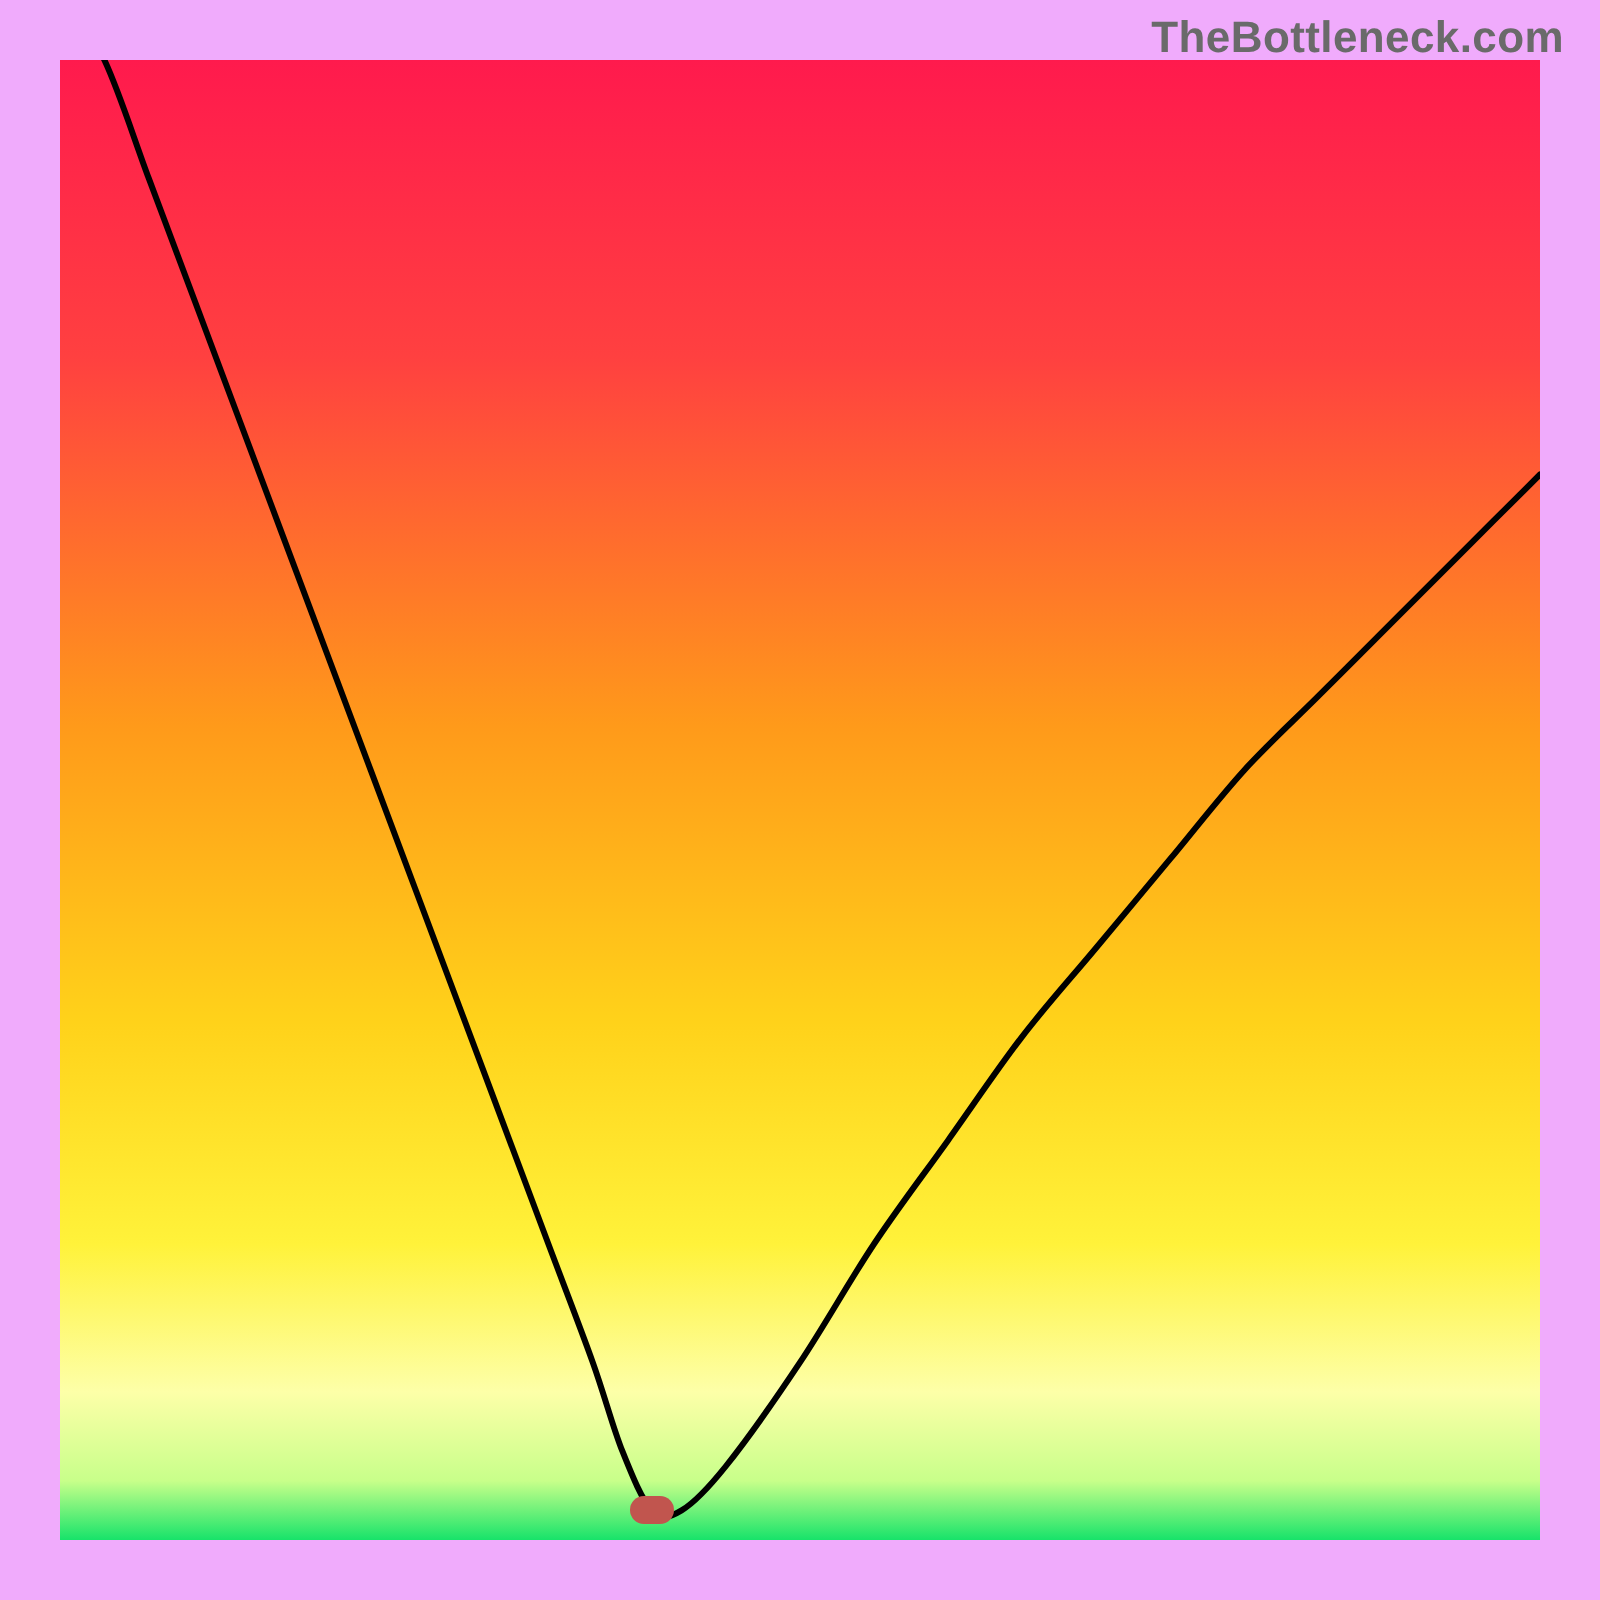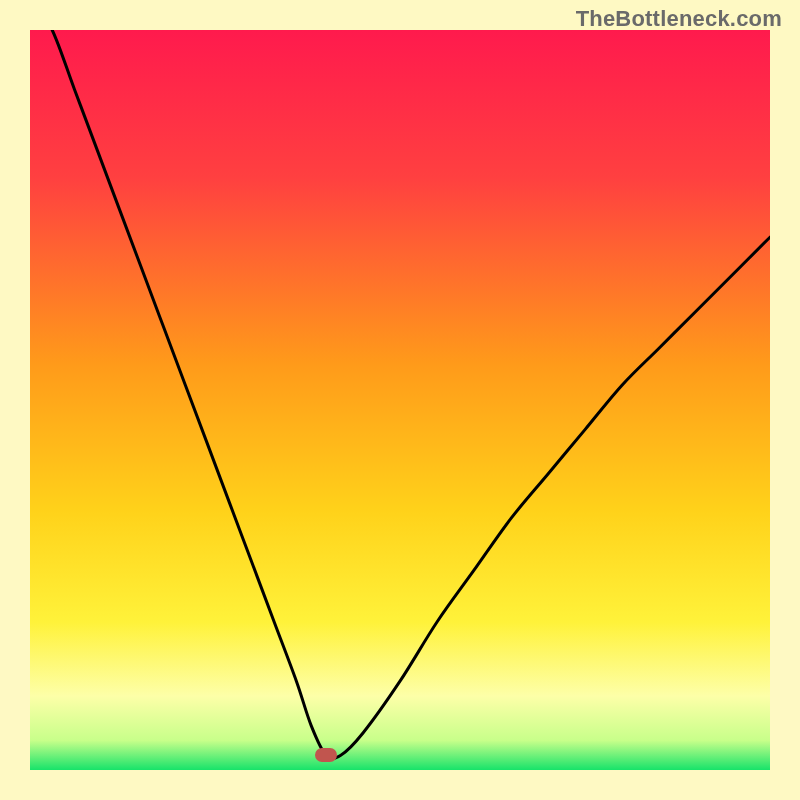--- a/index.html
+++ b/index.html
@@ -1,20 +1,20 @@
 <!DOCTYPE html>
 <html><head>
 <meta charset="utf-8">
 <style>
   * { margin: 0; padding: 0; box-sizing: border-box; }
   html, body { width: 800px; height: 800px; overflow: hidden; background: #000; }
   .container {
     width: 800px;
     height: 800px;
-    background: #fef9c3;
+    background: #f0abfc;
     position: relative;
   }
   .watermark {
     position: absolute;
     top: 6px;
     right: 18px;
     font-family: Arial, Helvetica, sans-serif;
     font-size: 22px;
     font-weight: bold;
     color: #6a6a6a;

